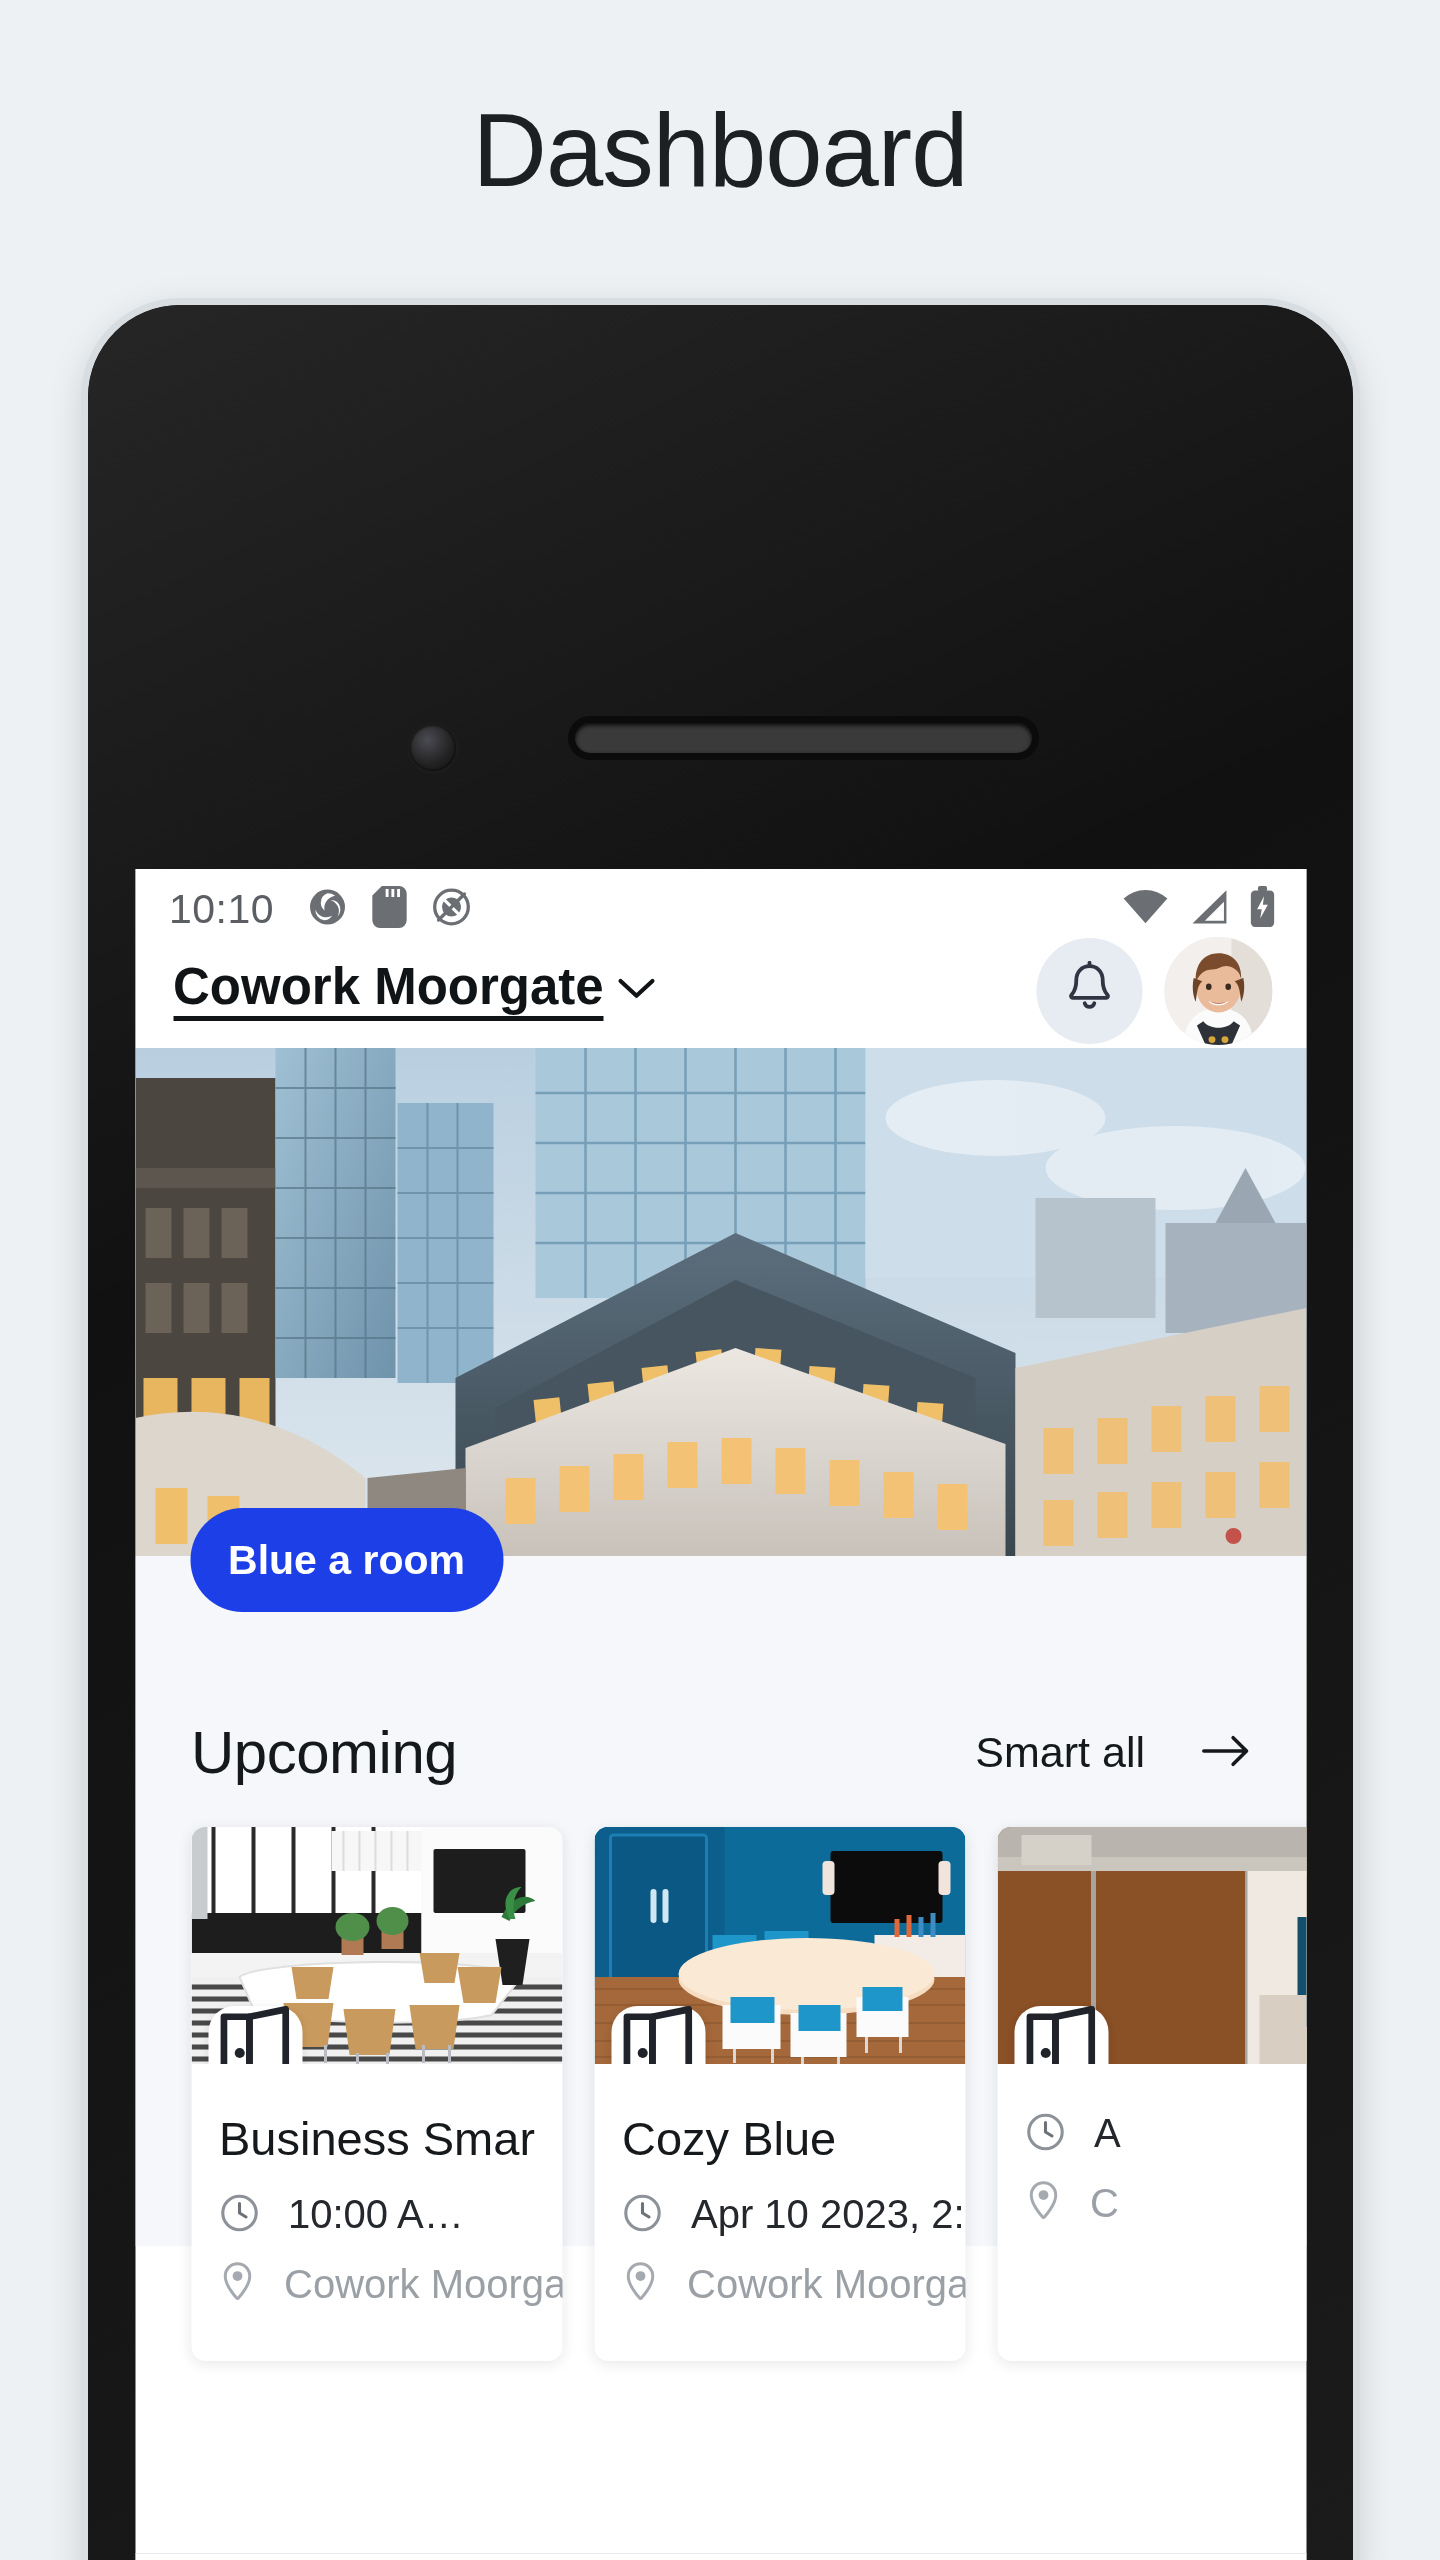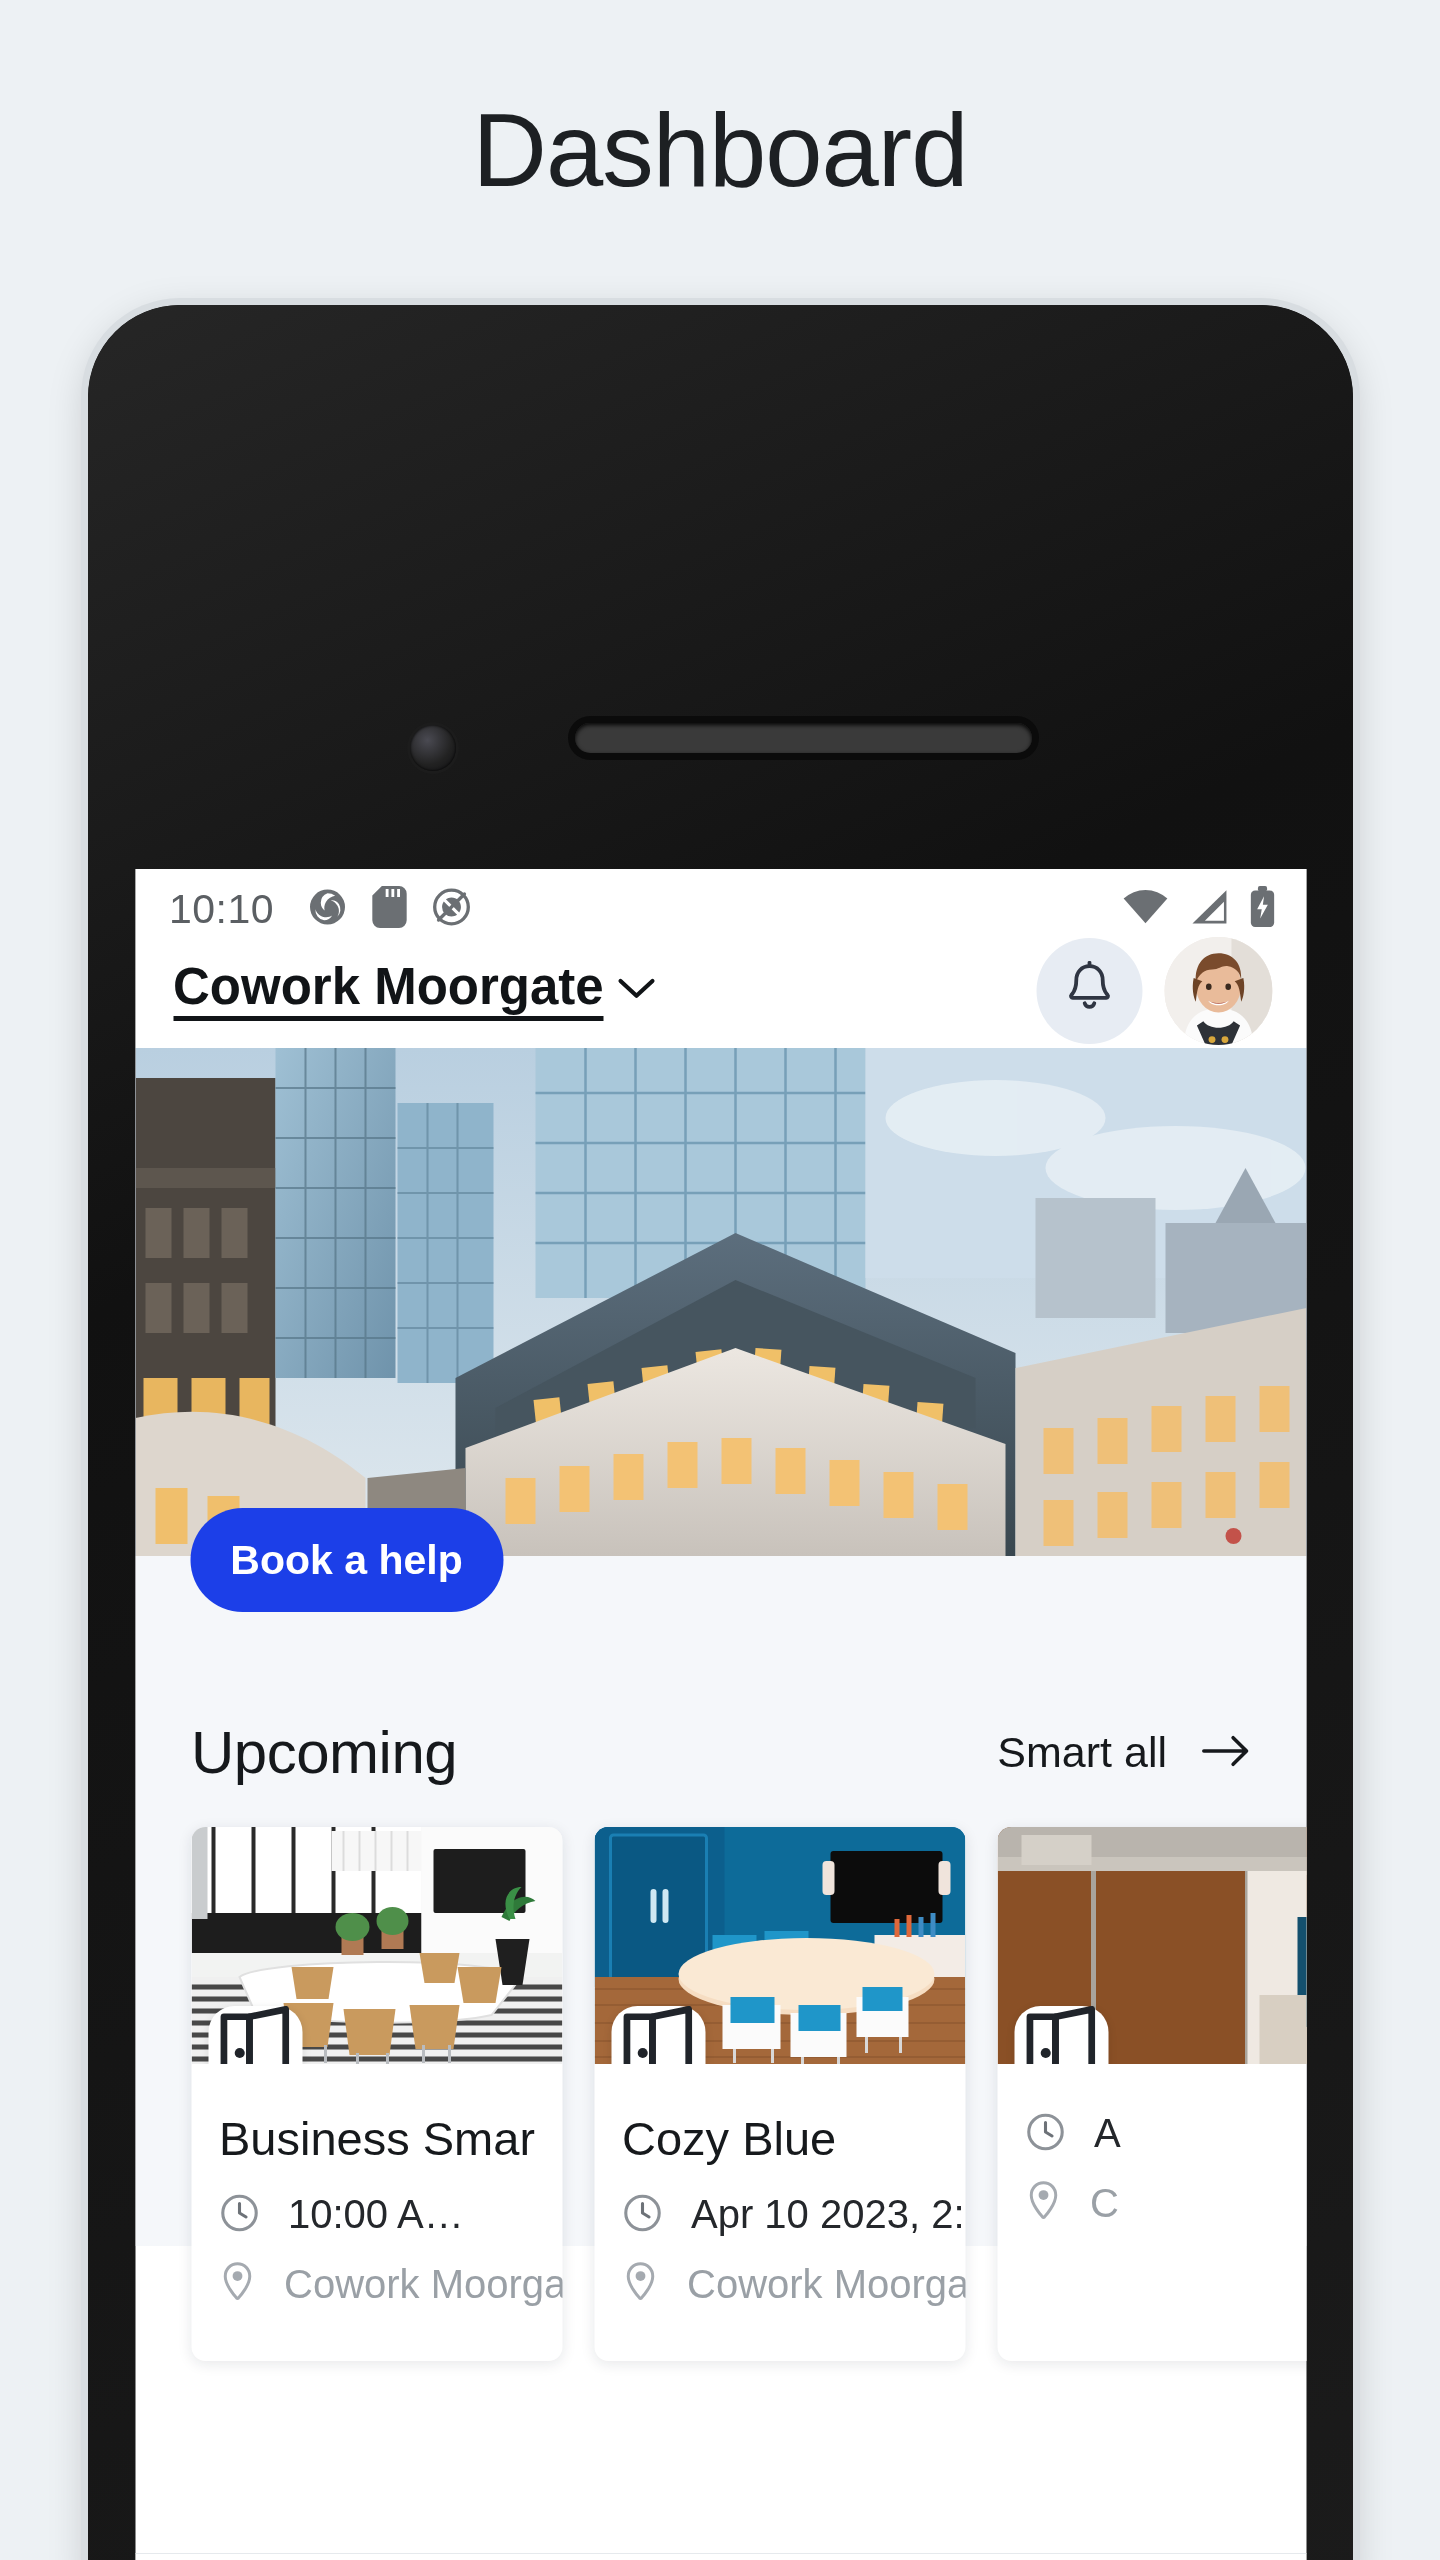--- a/index.html
+++ b/index.html
@@ -140,20 +140,21 @@
   
   .section{
     background:#f5f7fa;
     padding:44px 0 0 0;
     height:572px;
   }
   .section-head{
     display:flex; align-items:center;
     padding:0 55px 0 56px;
     margin-bottom:40px;
+    gap:22px;
   }
   .section-title{
     font-size:60px; font-weight:400; color:#16191c; letter-spacing:-.5px;
   }
   .sh-spacer{ flex:1; }
   .view-all{
     font-size:43px; color:#16191c;
   }
   .arrow-ic{ margin-left:34px; }
 
@@ -420,21 +421,21 @@
           <rect x="1124" y="414" width="30" height="46"></rect>
         </g>
 
         <path d="M232 430 L330 420 330 508 232 508z" fill="#8e8880"></path>
         <path d="M246 470 h70 v10 h-70z" fill="#6f6a63" opacity=".5"></path>
         <circle cx="1098" cy="488" r="8" fill="#c3524a"></circle>
       </svg>
     </div>
 
     <div class="actions">
-      <div class="btn btn-primary">Book a help</div>
+      <div class="btn btn-primary">Blue a room</div>
     </div>
 
     <div class="section">
       <div class="section-head">
         <span class="section-title">Upcoming</span>
         <span class="sh-spacer"></span>
         <span class="view-all">Smart all</span>
         <span class="arrow-ic">
           <svg width="50" height="34" viewBox="0 0 26 18" fill="none">
             <path d="M1 9h22M16.5 2 23.6 9l-7.1 7" stroke="#16191c" stroke-width="1.9" stroke-linecap="round" stroke-linejoin="round"></path>

